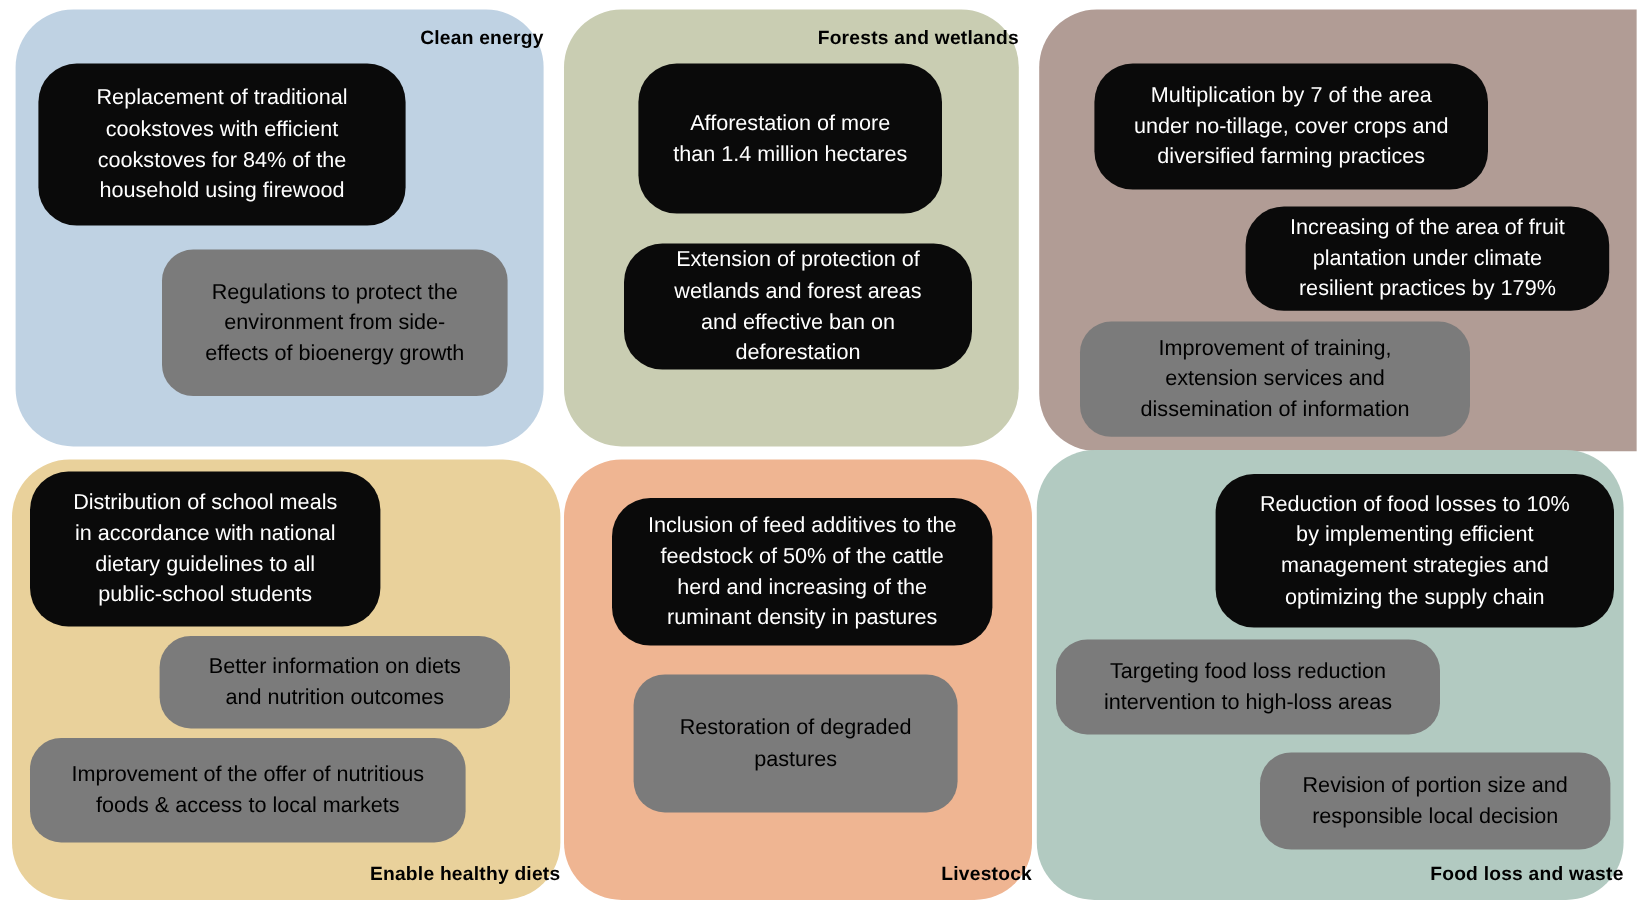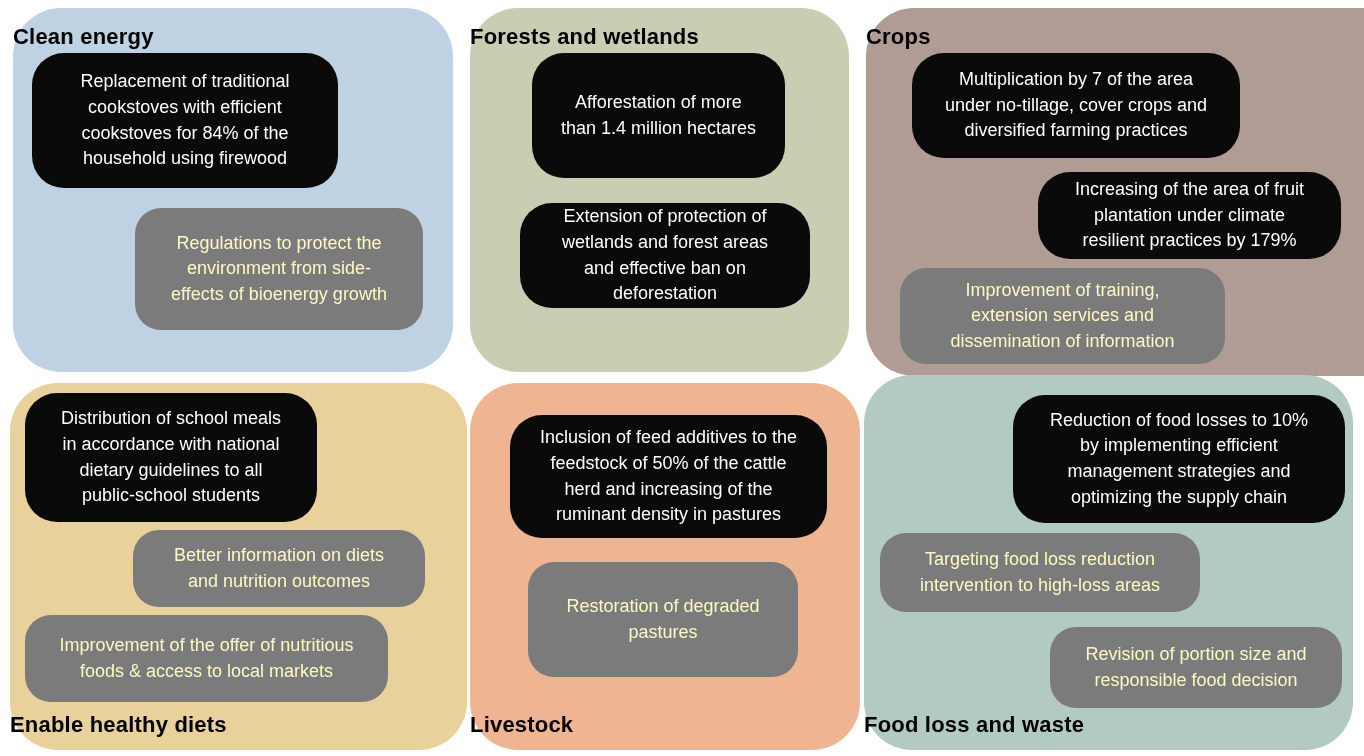--- a/index.html
+++ b/index.html
@@ -16,23 +16,23 @@
     font-family: "Liberation Sans", "DejaVu Sans", sans-serif;
   }
   .panel {
     position: absolute;
     border-radius: 48px;
   }
   .panel-title {
     position: absolute;
     left: 0;
     right: 0;
-    text-align: left;
+    text-align: right;
     font-weight: bold;
-    font-size: 22px;
+    font-size: 16px;
     color: #000000;
     letter-spacing: 0.2px;
   }
   .panel-title.top { top: 16px; }
   .panel-title.bottom { bottom: 12px; }
   .box {
     position: absolute;
     display: flex;
     align-items: center;
     justify-content: center;
@@ -43,21 +43,21 @@
     line-height: 1.42;
   }
   .box span {
     white-space: pre-line;
   }
   .box.black {
     color: #ffffff;
     border-radius: 32px;
   }
   .box.gray {
-    color: #fef9c3;
+    color: #000000;
     border-radius: 26px;
   }
 </style>
 </head>
 <body>
 
 <div class="canvas">
 
   <div class="panel" style="left: 13px; top: 8px; width: 440px; height: 364px; background-color: rgb(191, 210, 227);">
     <div class="panel-title top">Clean energy</div>
@@ -145,18 +145,18 @@
 by implementing efficient
 management strategies and
 optimizing the supply chain</span>
     </div>
     <div class="box gray" style="left: 16px; top: 158px; width: 320px; height: 79px; background-color: rgb(123, 123, 123);">
       <span>Targeting food loss reduction
 intervention to high-loss areas</span>
     </div>
     <div class="box gray" style="left: 186px; top: 252px; width: 292px; height: 81px; background-color: rgb(123, 123, 123);">
       <span>Revision of portion size and
-responsible food decision</span>
+responsible local decision</span>
     </div>
     <div class="panel-title bottom">Food loss and waste</div>
   </div>
 
 </div>
 
 </body></html>

